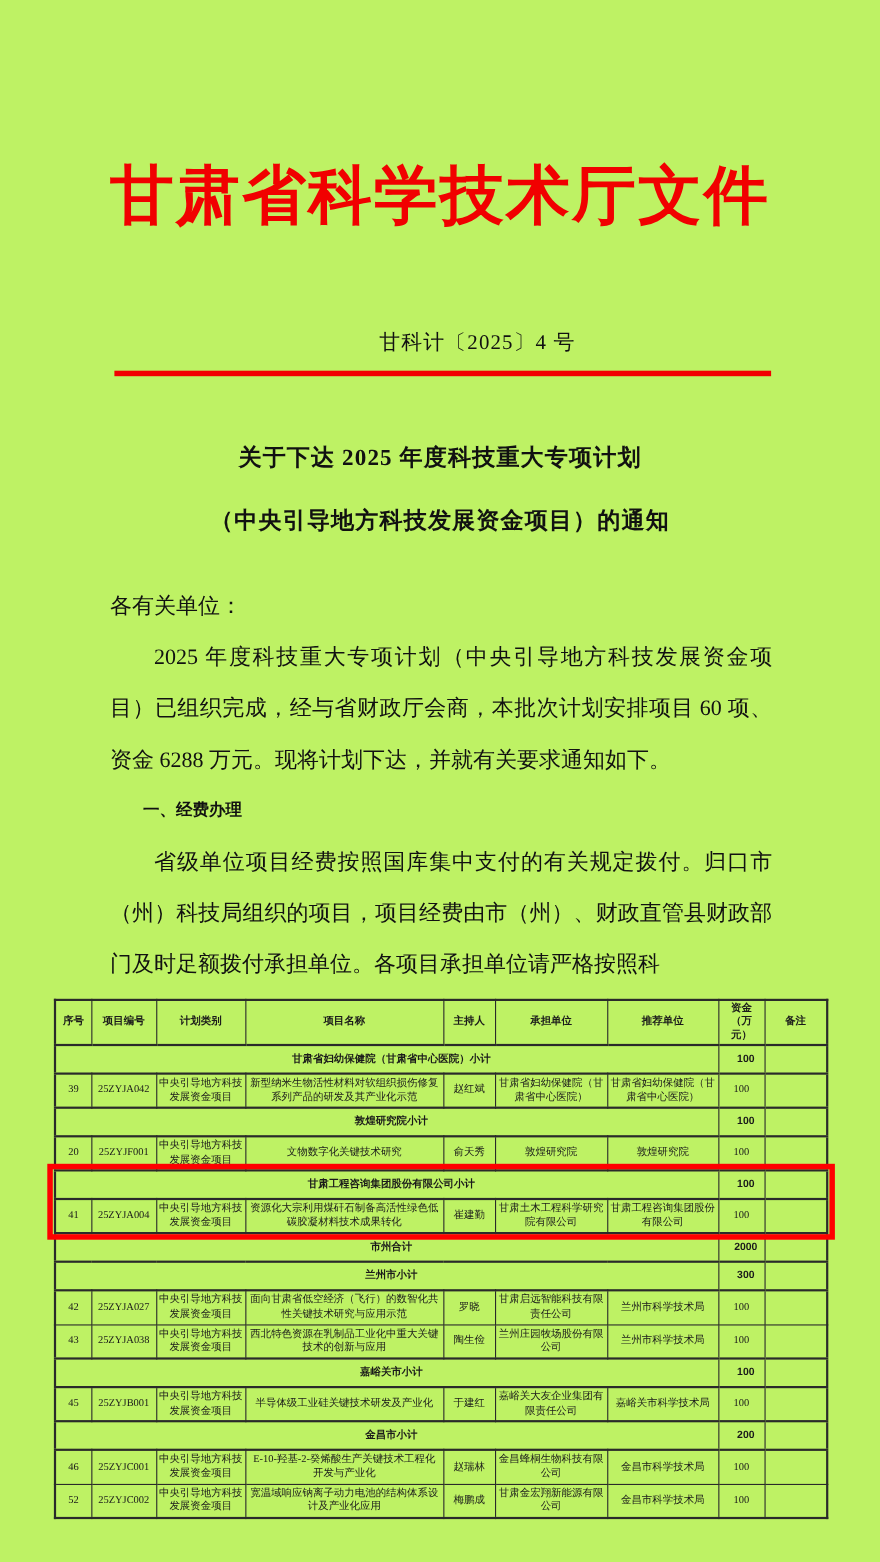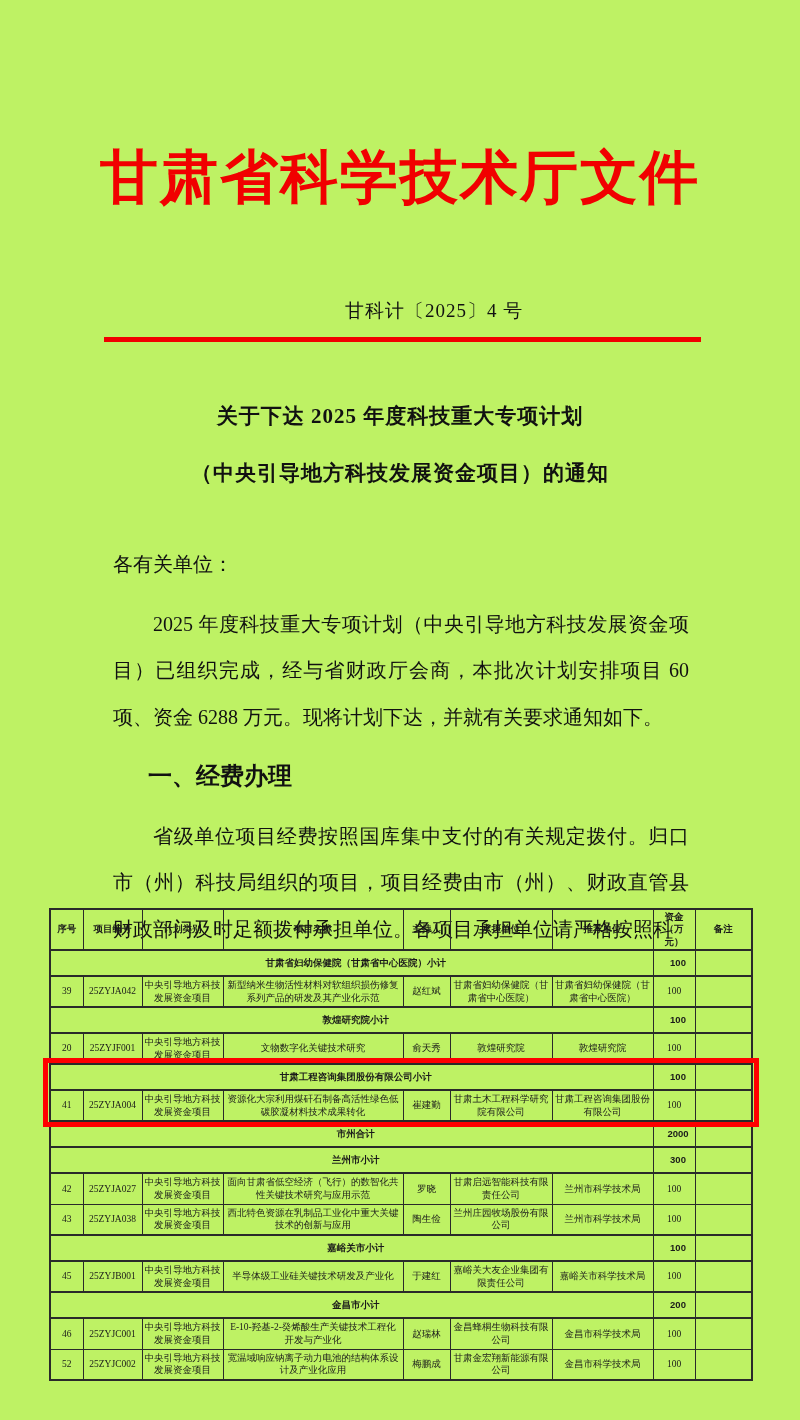--- a/index.html
+++ b/index.html
@@ -19,25 +19,25 @@
   }
   .red-rule { position:absolute; top:337px; left:104px; width:597px; height:5px; }
   .notice-title {
     position:absolute; top:388px; left:50px; width:700px; text-align:center;
     font-size:21px; font-weight:bold; line-height:57px; letter-spacing:1px;
   }
   .body-text {
     position:absolute; top:528px; left:100px; width:602px;
     font-size:20px; line-height:46.5px; text-align:justify;
   }
-  .body-text p { margin:13px; }
+  .body-text p { margin:0; }
   .p-indent { text-indent:2em; }
   .section-heading {
     margin-left:2em !important; font-weight:bold;
-    font-family:"Liberation Sans","DejaVu Sans",sans-serif; font-size:24px;
+    font-family:"Liberation Sans","DejaVu Sans",sans-serif; font-size:15px;
   }
   .table-wrap { position:absolute; top:908px; left:49px; width:704px; }
   table.projects {
     border-collapse:collapse; table-layout:fixed; width:702px;
     font-size:9.5px; line-height:1.3; color:#1a1a1a;
     font-family:"Liberation Serif","DejaVu Serif",serif;
   }
   table.projects { border:2px solid #2a2a2a; }
   table.projects th, table.projects td {
     border:1px solid #2a2a2a; text-align:center; vertical-align:middle;

